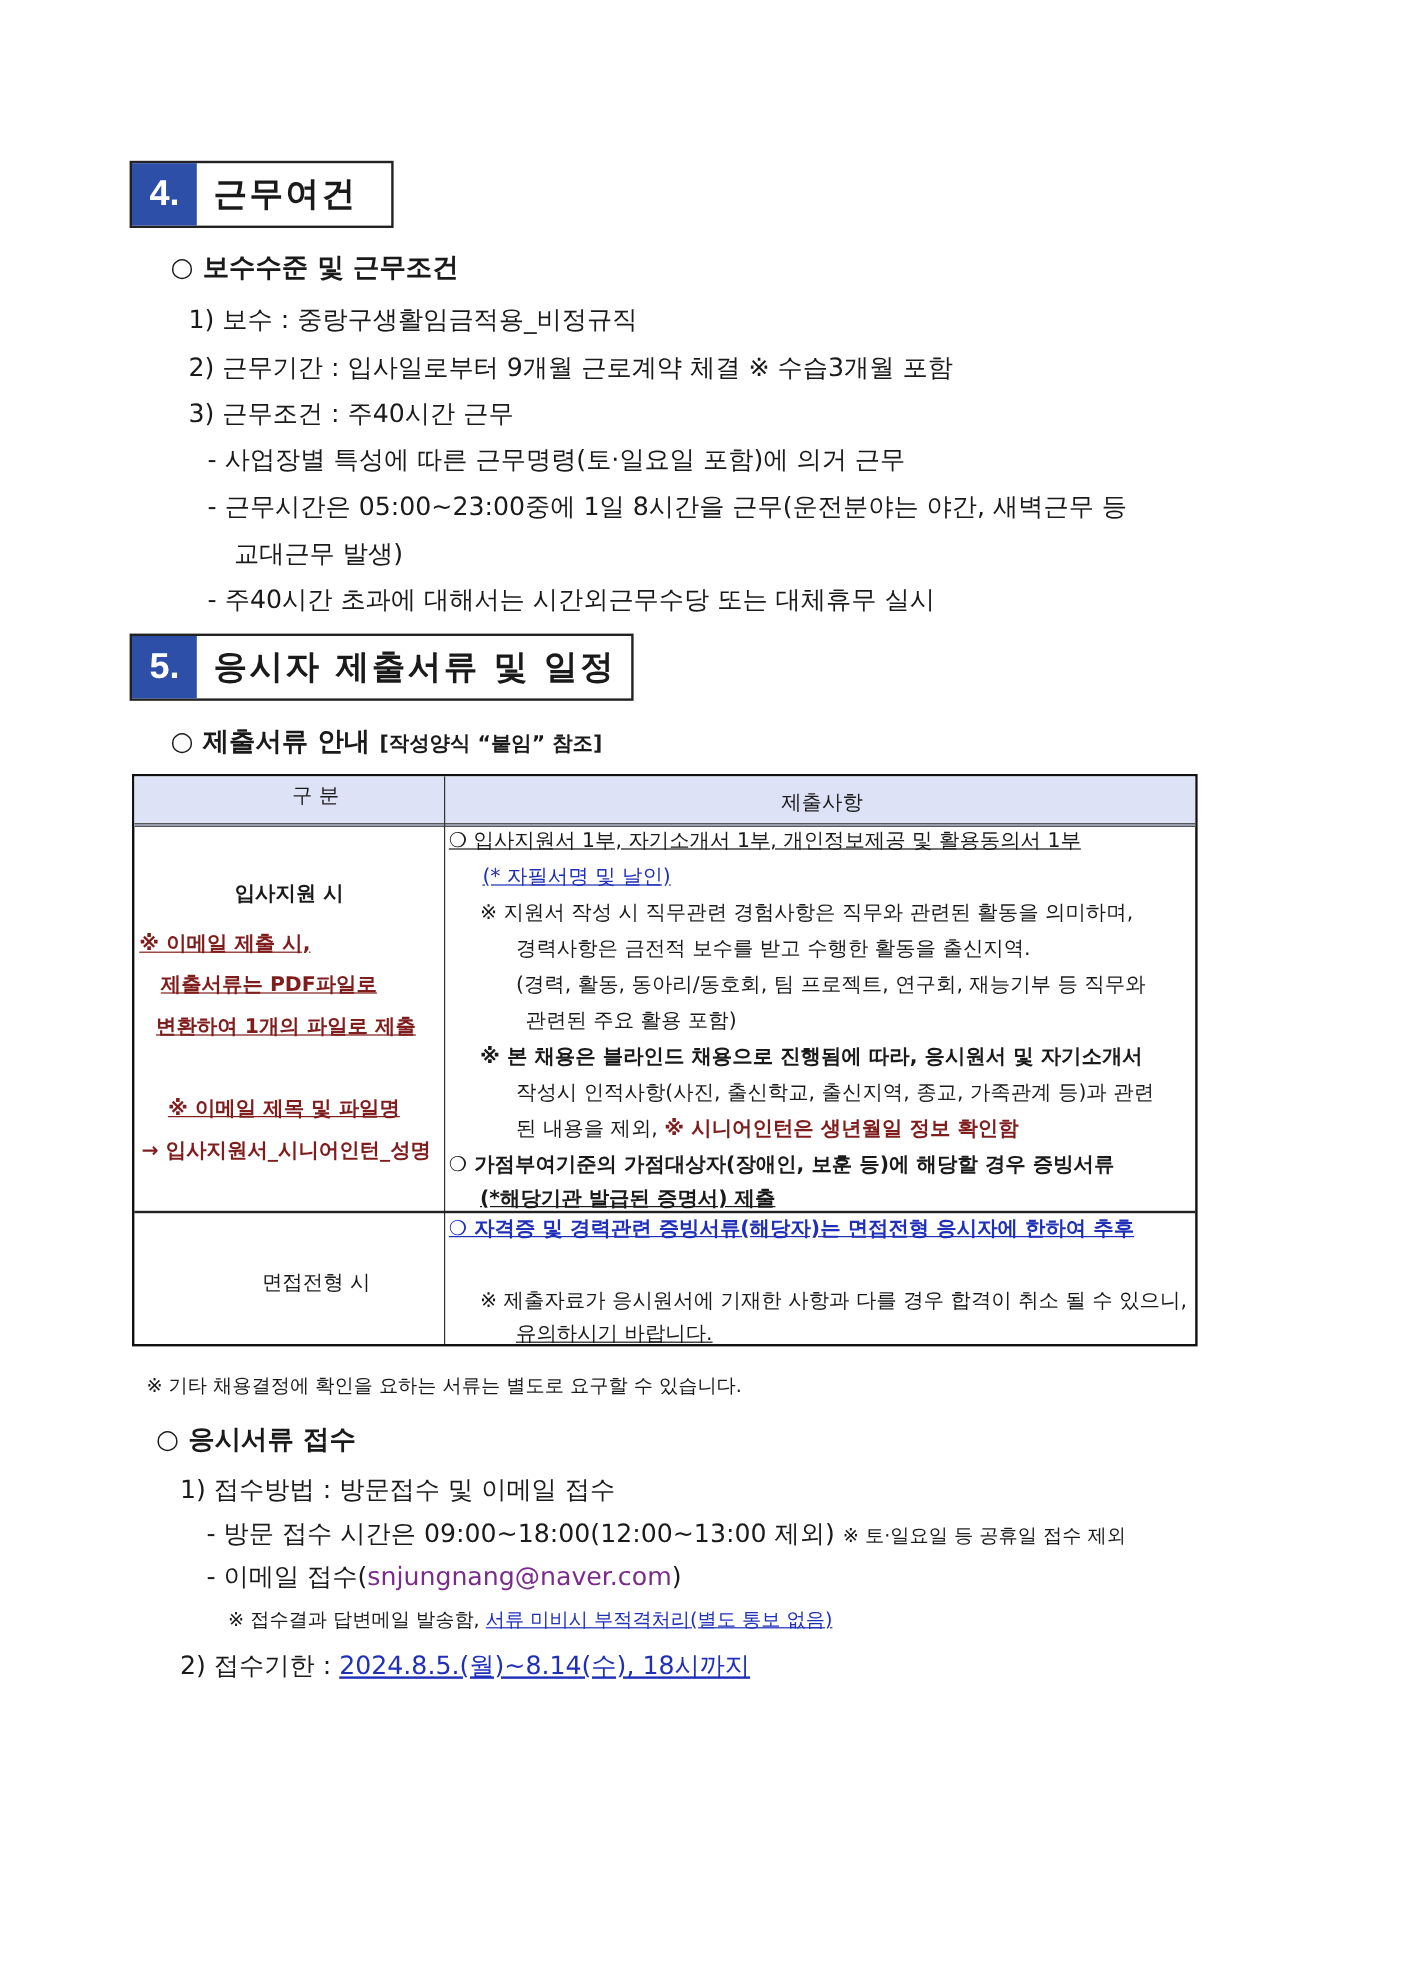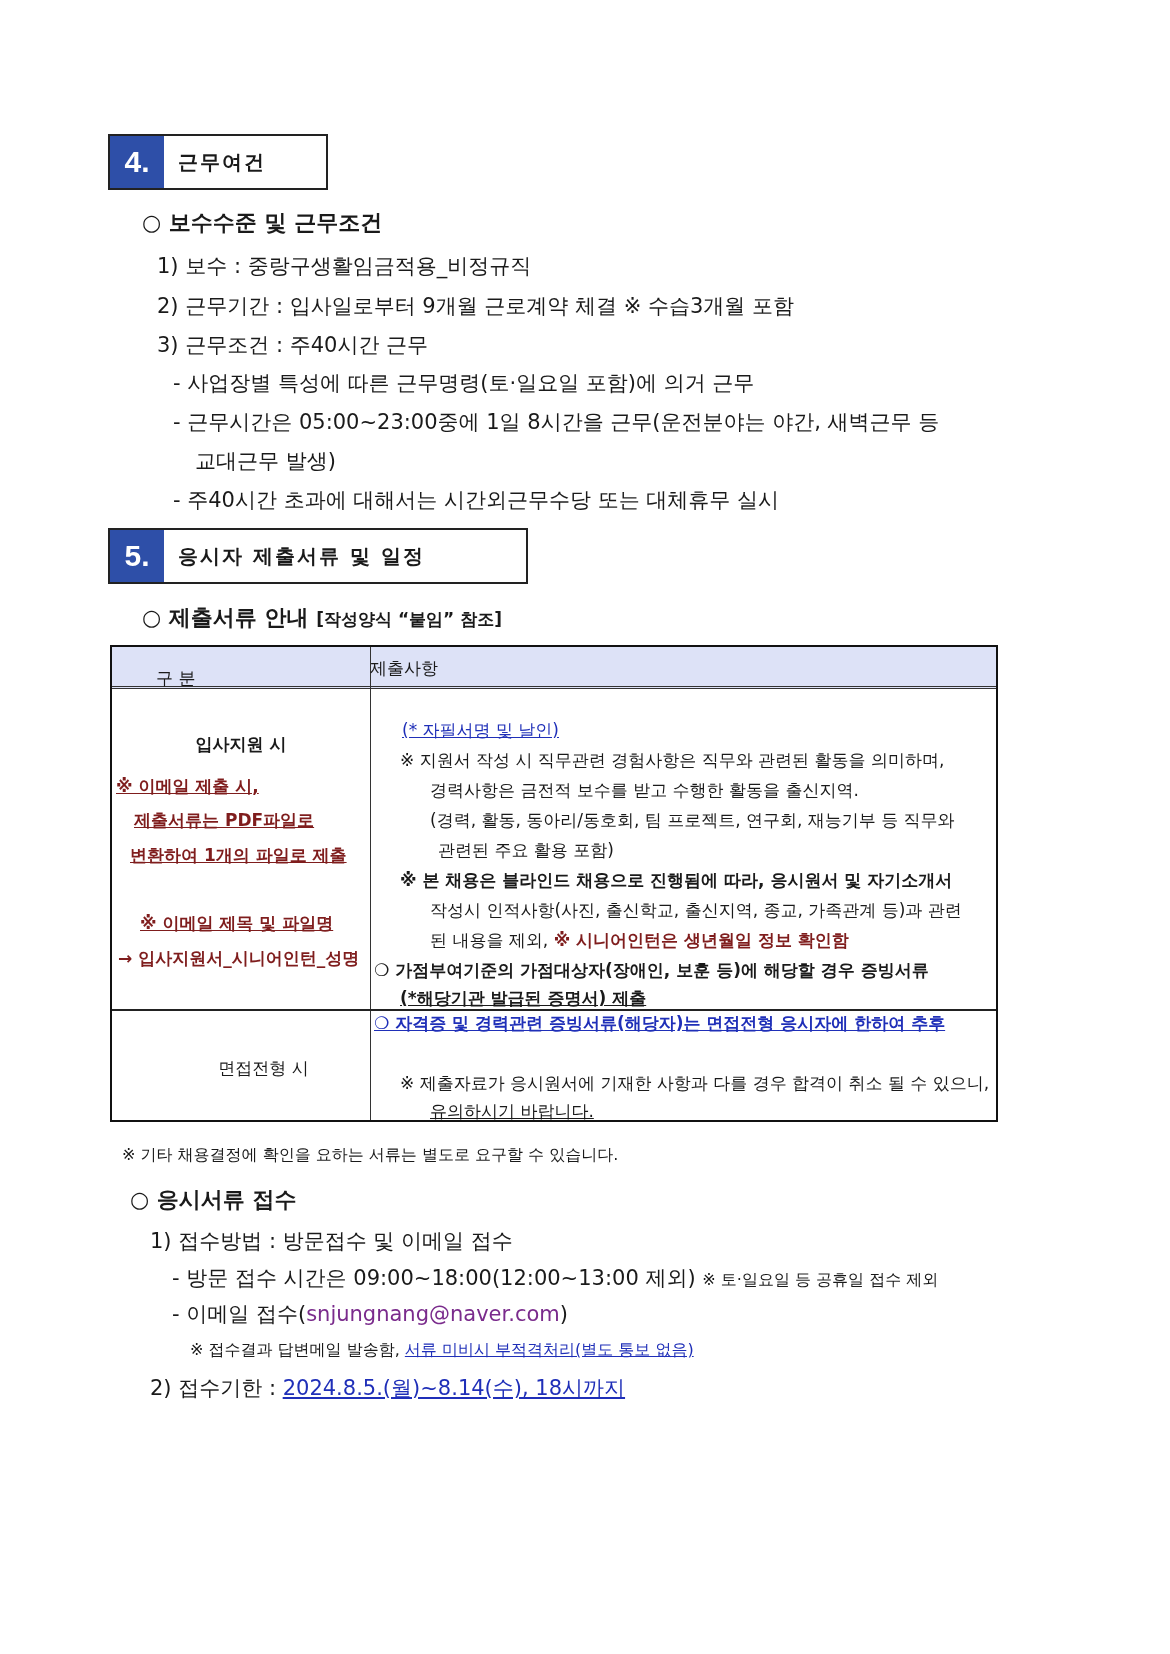--- a/index.html
+++ b/index.html
@@ -3,21 +3,21 @@
 <meta charset="utf-8">
 <style>
   * { box-sizing: border-box; margin: 0; padding: 0; }
   html, body { width: 1170px; height: 1654px; background: #ffffff; }
   body { position: relative; font-family: "DejaVu Sans", "Liberation Sans", sans-serif; color: #1a1a1a; overflow: hidden; }
   .abs { position: absolute; white-space: nowrap; }
 
   
   .sec-box { position: absolute; display: flex; border: 2px solid #222; background: #fff; height: 56px; }
   .sec-num { width: 54px; background: #2e4fa8; color: #fff; font-weight: bold; font-size: 30px; display: flex; align-items: center; justify-content: center; font-family: "Liberation Sans", sans-serif; }
-  .sec-title { font-size: 20px; font-weight: bold; display: flex; align-items: center; padding-left: 14px; letter-spacing: 2px; }
+  .sec-title { font-size: 28px; font-weight: bold; display: flex; align-items: center; padding-left: 14px; letter-spacing: 2px; }
 
   .circle-head { font-size: 22px; font-weight: bold; }
   .circle-head .sub { font-size: 17px; font-weight: bold; }
   .line { font-size: 21px; color: #1a1a1a; }
   .small { font-size: 16px; }
 
   .red { color: #7f1d1d; }
   .blue { color: #1f2fb8; }
   .purple { color: #7a2b8c; }
   .u { text-decoration: underline; }
@@ -58,30 +58,31 @@
 <div class="abs circle-head" style="left:142px; top:603px;">
   <span>○ </span><span>제출서류 안내</span>
   <span class="sub">[작성양식 “붙임” 참조]</span>
 </div>
 
 <div class="tbl">
   <div class="hdr"></div>
   <div class="vline"></div>
   <div class="hline"></div>
 
-  <div class="cell-text" style="left:0; width:258px; text-align:left; top:20px;padding-left:44px;">구 분</div>
-  <div class="cell-text" style="left:258px; width:630px; top:10px;">제출사항</div>
+  <div class="cell-text" style="left:0; width:258px; text-align:center; top:4px;padding-left:44px;">구 분</div>
+  <div class="cell-text" style="left:258px; width:630px; text-align:center; top:10px;">제출사항</div>
 
   <div class="cell-text b" style="left:0; width:258px; text-align:center; top:86px;">입사지원 시</div>
   <div class="cell-text red u b" style="left:4px; top:128px;">※ 이메일 제출 시,</div>
   <div class="cell-text red u b" style="left:22px; top:162px;">제출서류는 PDF파일로</div>
   <div class="cell-text red u b" style="left:18px; top:197px;">변환하여 1개의 파일로 제출</div>
   <div class="cell-text red u b" style="left:28px; top:265px;">※ 이메일 제목 및 파일명</div>
   <div class="cell-text red b" style="left:6px; top:300px;">→ 입사지원서_시니어인턴_성명</div>
 
+  <div class="cell-text u" style="left:262px; top:42px;">❍ 입사지원서 1부, 자기소개서 1부, 개인정보제공 및 활용동의서 1부</div>
   <div class="cell-text blue u" style="left:290px; top:72px;">(* 자필서명 및 날인)</div>
   <div class="cell-text" style="left:288px; top:102px;">※ 지원서 작성 시 직무관련 경험사항은 직무와 관련된 활동을 의미하며,</div>
   <div class="cell-text" style="left:318px; top:132px;">경력사항은 금전적 보수를 받고 수행한 활동을 출신지역.</div>
   <div class="cell-text" style="left:318px; top:162px;">(경력, 활동, 동아리/동호회, 팀 프로젝트, 연구회, 재능기부 등 직무와</div>
   <div class="cell-text" style="left:326px; top:192px;">관련된 주요 활용 포함)</div>
   <div class="cell-text" style="left:288px; top:222px;font-weight:bold;">※ 본 채용은 블라인드 채용으로 진행됨에 따라, 응시원서 및 자기소개서</div>
   <div class="cell-text" style="left:318px; top:252px;">작성시 인적사항(사진, 출신학교, 출신지역, 종교, 가족관계 등)과 관련</div>
   <div class="cell-text" style="left:318px; top:282px;">
     <span>된 내용을 제외,</span>
     <span class="red b">※ 시니어인턴은 생년월일 정보 확인함</span>

